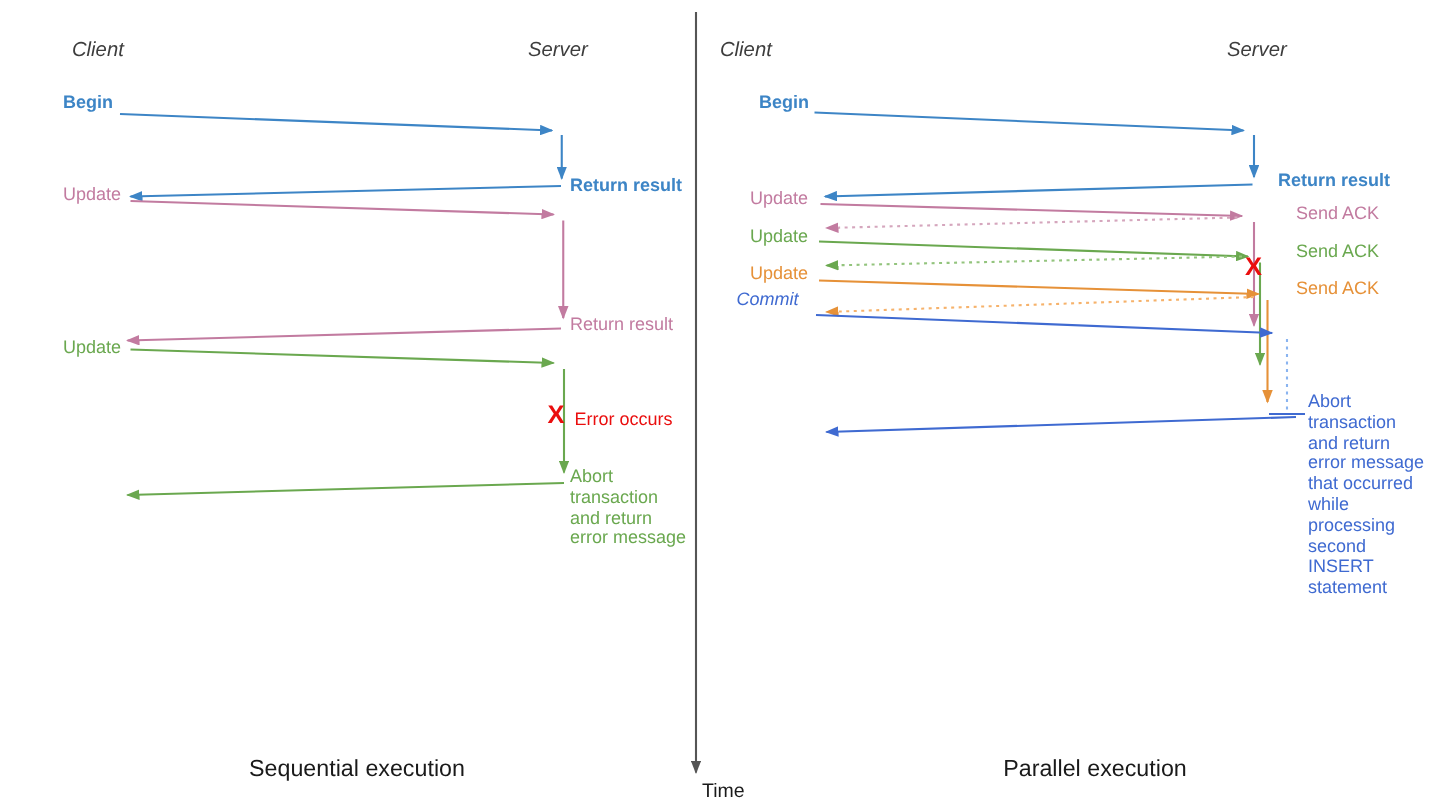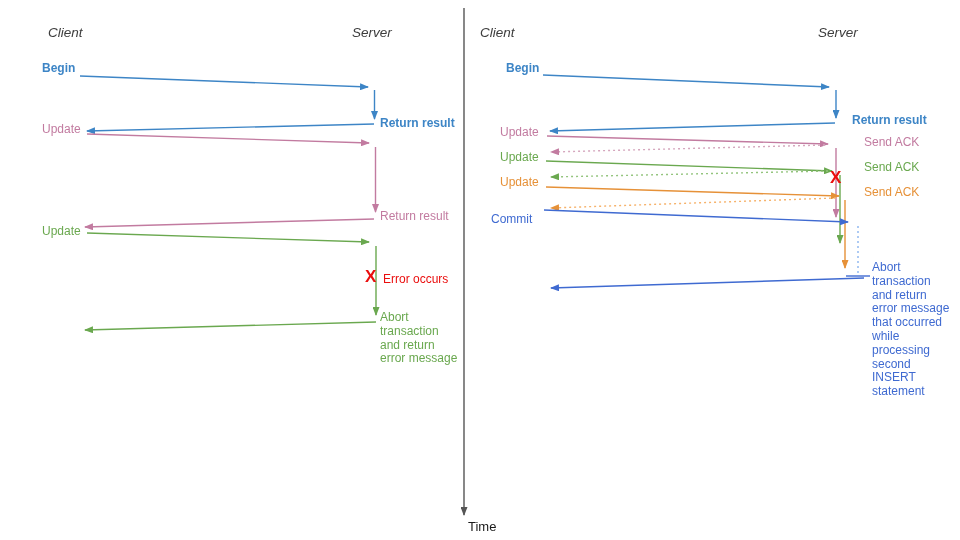--- a/index.html
+++ b/index.html
@@ -111,43 +111,45 @@
   <div class="lbl c-green" style="left:42px;top:225px;">Update</div>
 
   <div class="lbl xmark" style="left:365px;top:268px;">X</div>
   <div class="lbl c-red" style="left:383px;top:273px;">Error occurs</div>
 
   <div class="lbl c-green wrap" style="left:380px;top:311px;width:90px;">Abort
 transaction
 and return
 error message</div>
 
+  <div class="lbl caption" style="left:138px;top:504px;">Sequential execution</div>
 
   <div class="lbl hdr" style="left:480px;top:25px;">Client</div>
   <div class="lbl hdr" style="left:818px;top:25px;">Server</div>
 
   <div class="lbl c-blue" style="left:506px;top:62px;">Begin</div>
   <div class="lbl c-blue" style="left:852px;top:114px;">Return result</div>
   <div class="lbl c-pink" style="left:500px;top:126px;">Update</div>
   <div class="lbl c-pink" style="left:864px;top:136px;">Send ACK</div>
   <div class="lbl c-green" style="left:500px;top:151px;">Update</div>
   <div class="lbl c-green" style="left:864px;top:161px;">Send ACK</div>
   <div class="lbl c-orange" style="left:500px;top:176px;">Update</div>
   <div class="lbl c-orange" style="left:864px;top:186px;">Send ACK</div>
-  <div class="lbl c-royal" style="left:491px;top:213px;">Commit</div>
+  <div class="lbl c-royal" style="left:491px;top:193px;font-style:italic;">Commit</div>
 
   <div class="lbl xmark" style="left:830px;top:169px;">X</div>
 
   <div class="lbl c-royal wrap" style="left:872px;top:261px;width:86px;">Abort
 transaction
 and return
 error message
 that occurred
 while
 processing
 second
 INSERT
 statement</div>
 
+  <div class="lbl caption" style="left:630px;top:504px;">Parallel execution</div>
 
   <div class="lbl time" style="left:468px;top:520px;">Time</div>
 
 </div>
 
 </body></html>

